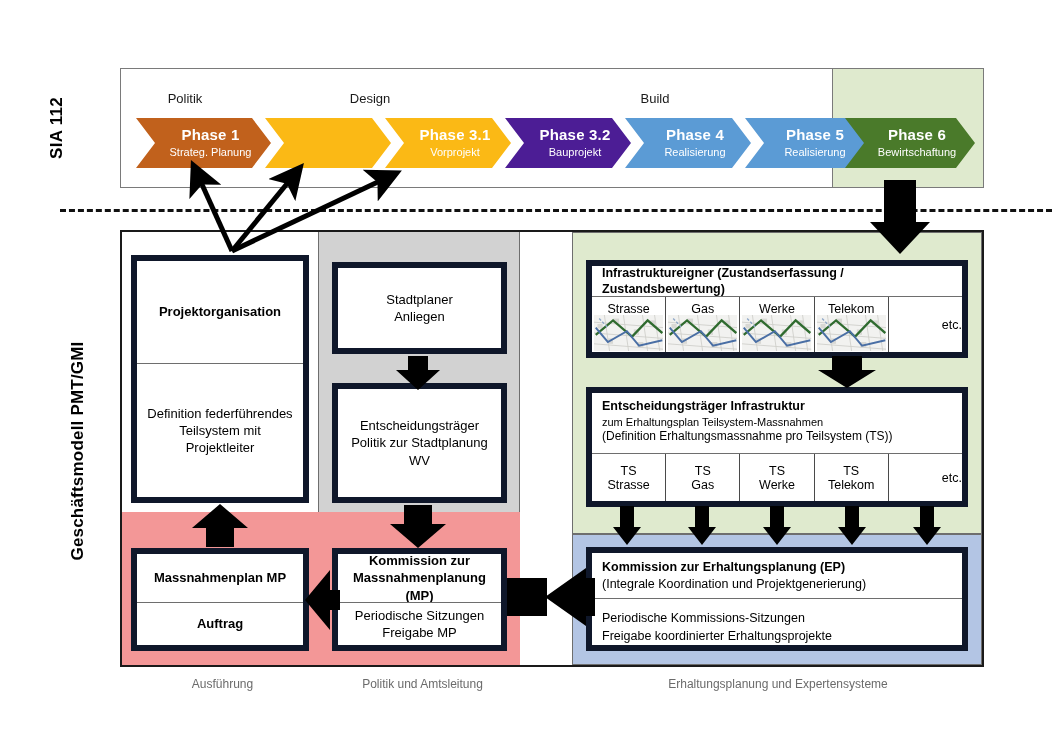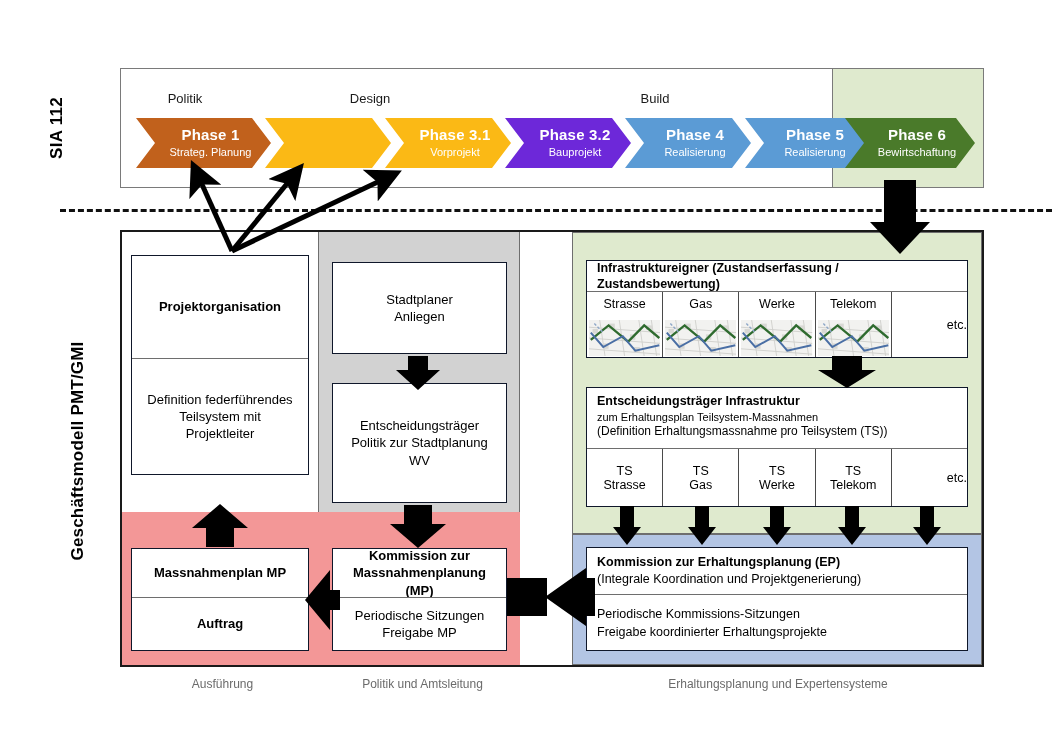--- a/index.html
+++ b/index.html
@@ -124,21 +124,21 @@
     width: 410px; height: 131px;
     background: #b3c5e4;
     border: 1px solid #6e6e6e;
     box-sizing: border-box;
   }
 
   
   .wbox {
     position: absolute;
     background: #ffffff;
-    border: 1px solid #0f172a;
+    border: 6px solid #0f172a;
     box-sizing: border-box;
     display: flex;
     flex-direction: column;
   }
   .wcell {
     display: flex;
     align-items: center;
     justify-content: center;
     text-align: center;
     font-size: 13px;
@@ -228,21 +228,21 @@
     <span class="t2">Strateg. Planung</span>
   </div>
   <div class="chev" style="left:265px; top:118px; width:126px; background:#fbb915;gap:48px;">
     <span class="t1">Phase 2</span>
     <span class="t2">Vorstudie</span>
   </div>
   <div class="chev" style="left:385px; top:118px; width:126px; background:#fbb915;">
     <span class="t1">Phase 3.1</span>
     <span class="t2">Vorprojekt</span>
   </div>
-  <div class="chev" style="left:505px; top:118px; width:126px; background:#6d28d9;">
+  <div class="chev" style="left:505px; top:118px; width:126px; background:#4c1d95;">
     <span class="t1">Phase 3.2</span>
     <span class="t2">Bauprojekt</span>
   </div>
   <div class="chev" style="left:625px; top:118px; width:126px; background:#5b9bd5;">
     <span class="t1">Phase 4</span>
     <span class="t2">Realisierung</span>
   </div>
   <div class="chev" style="left:745px; top:118px; width:126px; background:#5b9bd5;align-items:center;">
     <span class="t1">Phase 5</span>
     <span class="t2">Realisierung</span>
@@ -254,21 +254,21 @@
 
   <div class="abs" id="dash-sep"></div>
 
   <div class="abs" id="lower-frame"></div>
   <div class="abs" id="panel-politik"></div>
   <div class="abs" id="panel-exec"></div>
   <div class="abs" id="panel-exec2"></div>
   <div class="abs" id="panel-green"></div>
   <div class="abs" id="panel-blue"></div>
 
-  <div class="wbox" style="left:131px; top:255px; width:178px; height:220px;">
+  <div class="wbox" style="left:131px; top:255px; width:178px; height:248px;">
     <div class="wcell bold" style="height:102px;">Projektorganisation</div>
     <div class="wcell divider-h" style="flex:1; white-space:pre-line;">Definition federführendes
 Teilsystem mit
 Projektleiter</div>
   </div>
 
   <div class="wbox" style="left:332px; top:262px; width:175px; height:92px;">
     <div class="wcell" style="flex:1; white-space:pre-line;">Stadtplaner
 Anliegen</div>
   </div>

